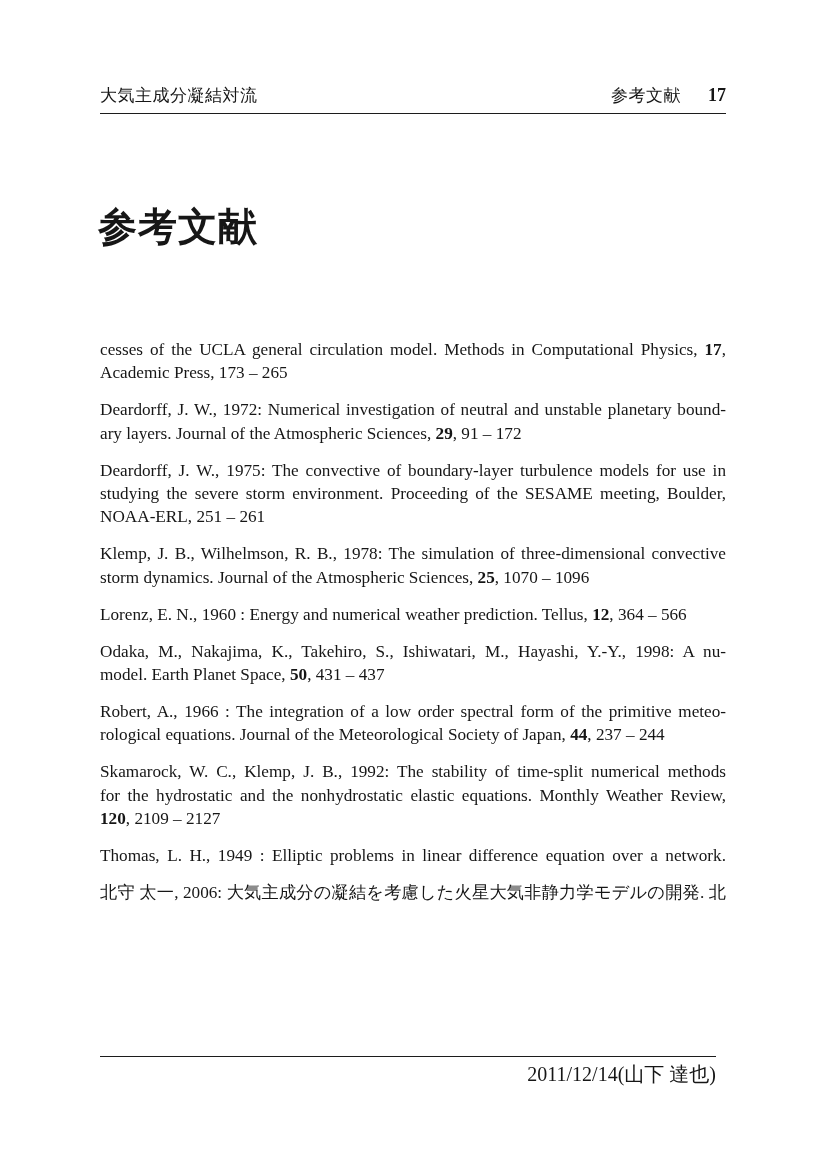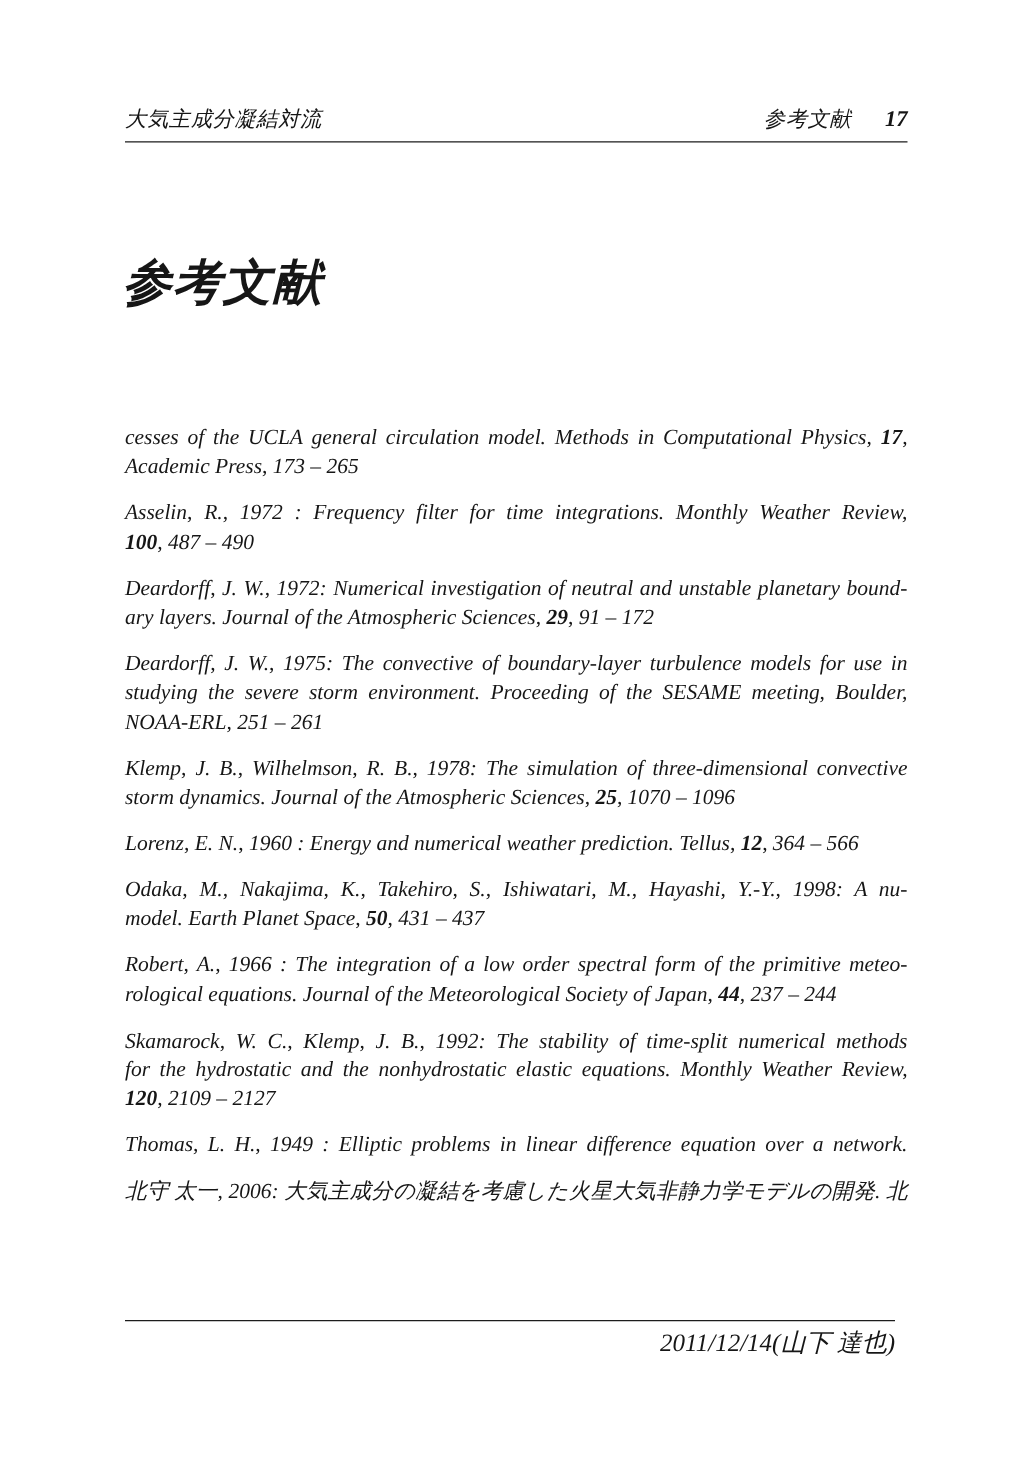--- a/index.html
+++ b/index.html
@@ -8,21 +8,20 @@
     background: #ffffff;
   }
   .page {
     position: relative;
     width: 826px;
     height: 1169px;
     background: #ffffff;
     color: #161616;
     overflow: hidden;
     font-family: "Liberation Serif", serif;
-    font-style: italic;
   }
 
   
   .header {
     position: absolute;
     top: 84px;
     left: 100px;
     right: 100px;
     display: flex;
     justify-content: space-between;
@@ -112,24 +111,20 @@
   </div>
 
   <h1 class="doc-title" style="margin:0;">参考文献</h1>
 
   <div class="refs">
       <div class="ref">
         <div class="line just"><span>cesses of the UCLA general circulation model. Methods in Computational Physics, </span><span class="vol">17</span><span>,</span></div>
         <div class="line"><span>Academic Press, 173 – 265</span></div>
       </div>
       <div class="ref">
-        <div class="line just"><span>Asselin, R., 1972 : Frequency filter for time integrations. Monthly Weather Review,</span></div>
-        <div class="line"><span class="vol">100</span><span>, 487 – 490</span></div>
-      </div>
-      <div class="ref">
         <div class="line just"><span>Deardorff, J. W., 1972: Numerical investigation of neutral and unstable planetary bound-</span></div>
         <div class="line"><span>ary layers. Journal of the Atmospheric Sciences, </span><span class="vol">29</span><span>, 91 – 172</span></div>
       </div>
       <div class="ref">
         <div class="line just"><span>Deardorff, J. W., 1975: The convective of boundary-layer turbulence models for use in</span></div>
         <div class="line just"><span>studying the severe storm environment. Proceeding of the SESAME meeting, Boulder,</span></div>
         <div class="line"><span>NOAA-ERL, 251 – 261</span></div>
       </div>
       <div class="ref">
         <div class="line just"><span>Klemp, J. B., Wilhelmson, R. B., 1978: The simulation of three-dimensional convective</span></div>

